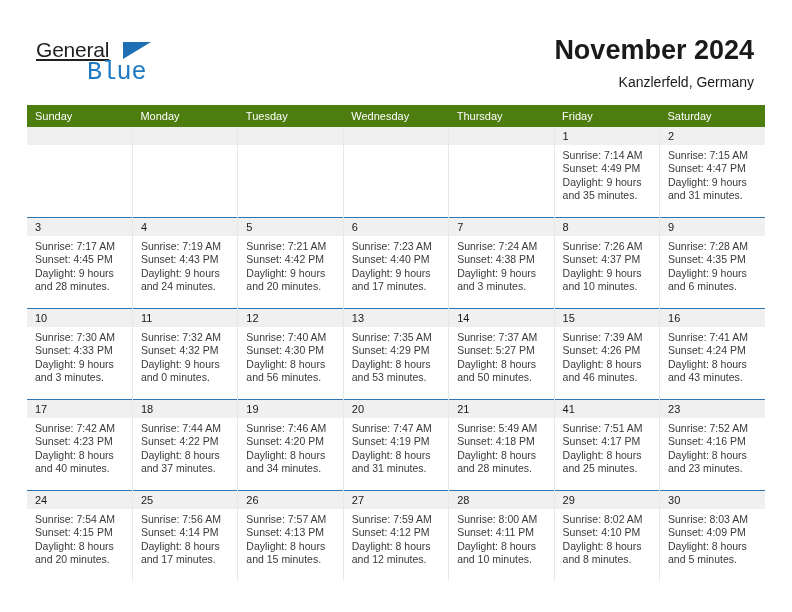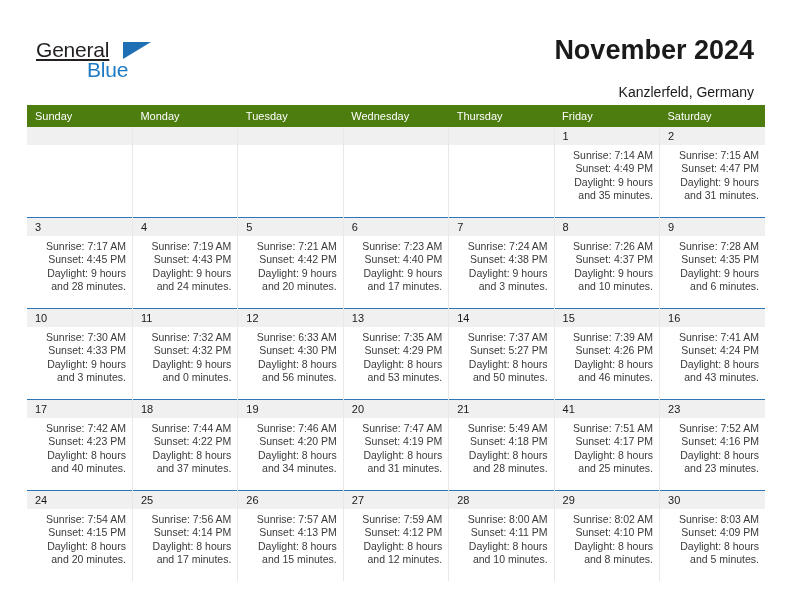--- a/index.html
+++ b/index.html
@@ -43,24 +43,24 @@
     font-size: 21px;
     letter-spacing: -0.2px;
     color: #231f20;
     font-family: "Liberation Sans", sans-serif;
     text-decoration: underline;
   }
   .logo-blue {
     position: absolute;
     left: 51px;
     top: 20px;
-    font-size: 21px;
+    font-size: 25px;
     letter-spacing: -0.2px;
     color: #1f7ac4;
-    font-family: Liberation Sans, sans-serif;
+    font-family: Liberation Mono, monospace;
   }
   .logo-triangle {
     position: absolute;
     left: 87px;
     top: 4px;
     width: 0;
     height: 0;
     border-left: 28px solid #1f6fb4;
     border-bottom: 17px solid transparent;
   }
@@ -76,21 +76,21 @@
     color: #1a1a1a;
     line-height: 32px;
     white-space: nowrap;
     font-weight: bold;
     margin: 0;
   }
   .cal-subtitle {
     font-size: 14px;
     color: #1a1a1a;
     line-height: 20px;
-    margin-top: 16px;
+    margin-top: 6px;
     white-space: nowrap;
   }
 
   
   .cal {
     position: absolute;
     left: 27px;
     top: 105px;
     width: 738px;
     border-collapse: collapse;
@@ -129,21 +129,20 @@
     padding: 4px 0 4px 8px;
     height: 18px;
     box-sizing: border-box;
     line-height: 11px;
   }
   td.empty .daynum {
     color: transparent;
   }
   .info {
     padding: 4px 6px 0 8px;
-    text-align: right;
   }
   .info div {
     font-size: 10.5px;
     line-height: 13.4px;
     color: #3a3a3a;
     white-space: nowrap;
   }
 </style>
 </head>
 <body>
@@ -291,21 +290,21 @@
             <div class="info">
               <div>Sunrise: 7:32 AM</div>
               <div>Sunset: 4:32 PM</div>
               <div>Daylight: 9 hours</div>
               <div>and 0 minutes.</div>
             </div>
           </td>
           <td>
             <span class="daynum">12</span>
             <div class="info">
-              <div>Sunrise: 6:33 AM</div>
+              <div>Sunrise: 7:40 AM</div>
               <div>Sunset: 4:30 PM</div>
               <div>Daylight: 8 hours</div>
               <div>and 56 minutes.</div>
             </div>
           </td>
           <td>
             <span class="daynum">13</span>
             <div class="info">
               <div>Sunrise: 7:35 AM</div>
               <div>Sunset: 4:29 PM</div>

